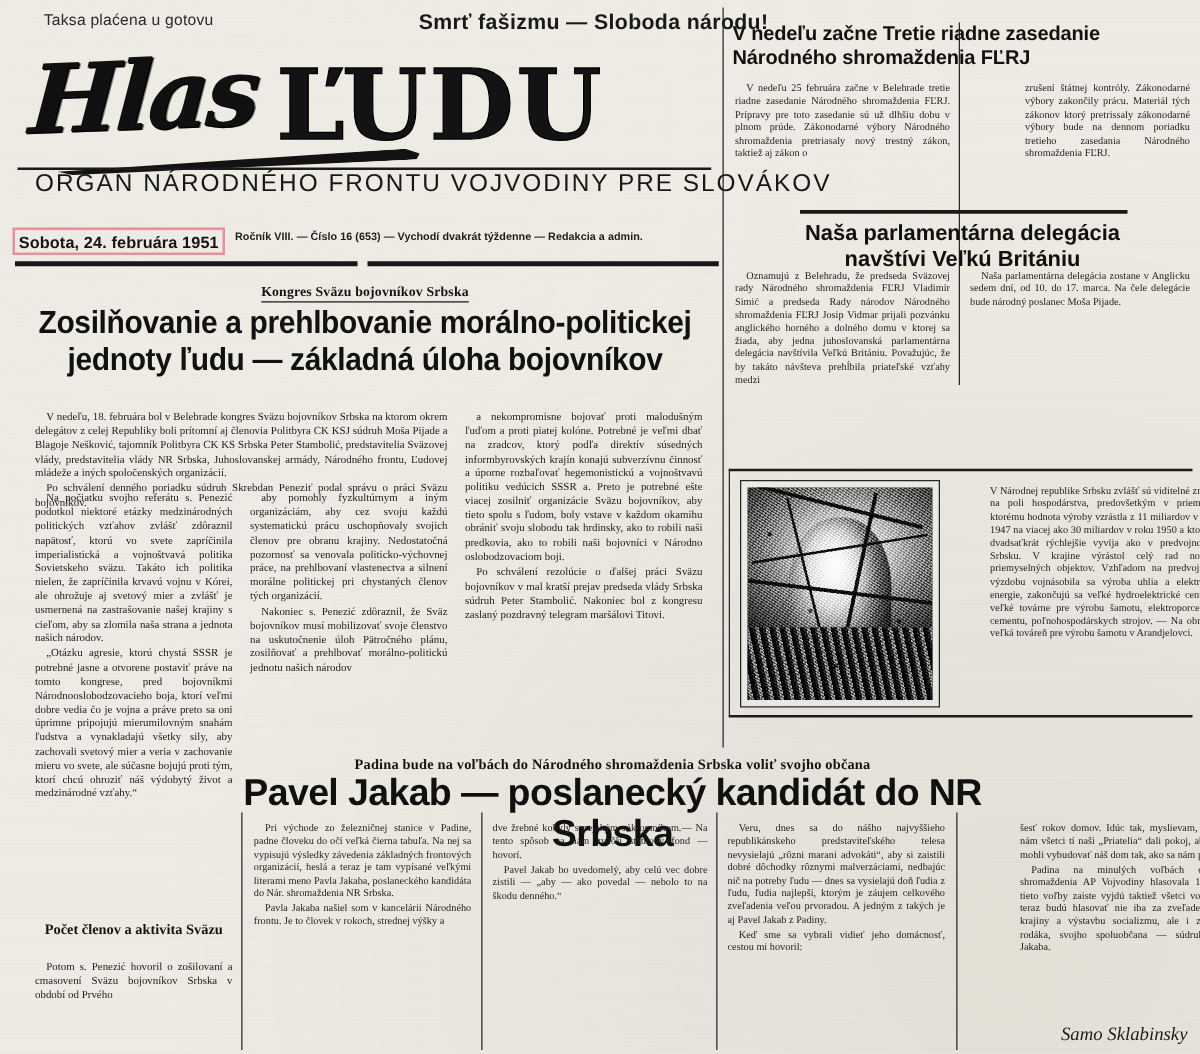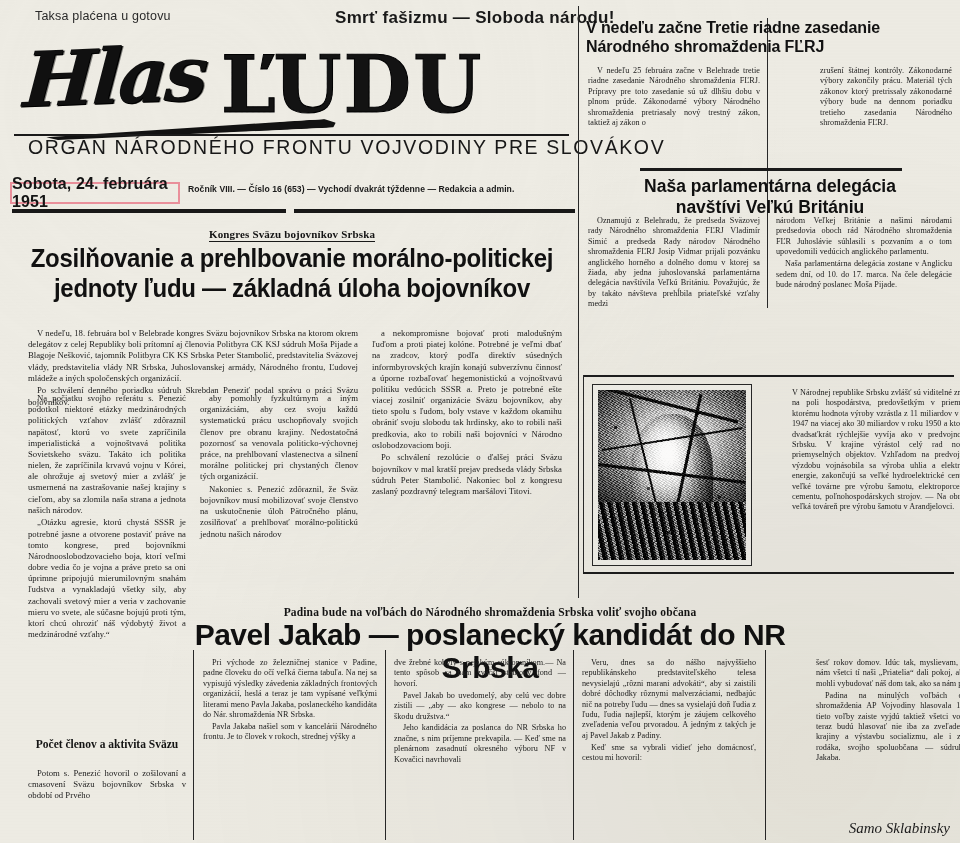--- a/index.html
+++ b/index.html
@@ -113,21 +113,21 @@
     position: absolute;
     left: 10px; top: 182px;
     width: 170px; height: 22px;
     border: 2px solid #e8909a;
     box-sizing: border-box;
     display: flex; align-items: center; justify-content: center;
   }
   .datebox span {
     font-family: "Liberation Sans", sans-serif;
     font-weight: bold;
-    font-size: 16px;
+    font-size: 13px;
     color: #161616;
     letter-spacing: .1px;
   }
   .issueinfo {
     position: absolute;
     left: 188px; top: 183px; width: 390px;
     font-family: "Liberation Sans", sans-serif;
     font-size: 8.6px;
     font-weight: bold;
     line-height: 1.42;
@@ -362,21 +362,20 @@
   <div class="med-rule" style="left:640px; top:168px; width:262px;"></div>
 
   <div class="headline-r2" style="position:absolute; left:586px; top:176px; width:368px;">
     <div>Naša parlamentárna delegácia</div>
     <div>navštívi Veľkú Britániu</div>
   </div>
   <div class="body body-sm" style="position:absolute; left:588px; top:216px; width:172px;">
     <p>Oznamujú z Belehradu, že predseda Sväzovej rady Národného shromaždenia FĽRJ Vladimír Simić a predseda Rady národov Národného shromaždenia FĽRJ Josip Vidmar prijali pozvánku anglického horného a dolného domu v ktorej sa žiada, aby jedna juhoslovanská parlamentárna delegácia navštívila Veľkú Britániu. Považujúc, že by takáto návšteva prehĺbila priateľské vzťahy medzi</p>
   </div>
   <div class="body body-sm" style="position:absolute; left:776px; top:216px; width:176px;">
-    <p style="text-indent:0;">národom Veľkej Británie a našimi národami predsedovia oboch rád Národného shromaždenia FĽR Juhoslávie súhlasili s pozvaním a o tom upovedomili vedúcich anglického parlamentu.</p>
     <p>Naša parlamentárna delegácia zostane v Anglicku sedem dní, od 10. do 17. marca. Na čele delegácie bude národný poslanec Moša Pijade.</p>
   </div>
 
   <div class="thin-rule" style="left:583px; top:375px; width:371px; height:1.5px;"></div>
   <div class="vrule" style="left:583px; top:375px; height:198px;"></div>
   <div class="thin-rule" style="left:583px; top:572px; width:371px; height:1.5px;"></div>
 
   <div class="photo-frame" style="left:592px; top:384px; width:160px; height:182px;">
     <div class="photo">
       <div class="sky"></div>
@@ -400,22 +399,21 @@
     <span class="kicker" style="font-size:11.5px;">Padina bude na voľbách do Národného shromaždenia Srbska voliť svojho občana</span>
   </div>
   <div class="headline-big" style="position:absolute; left:170px; top:618px; width:640px;">Pavel Jakab — poslanecký kandidát do NR Srbska</div>
 
   <div class="body body-sm" style="position:absolute; left:203px; top:658px; width:174px;">
     <p>Pri východe zo železničnej stanice v Padine, padne človeku do očí veľká čierna tabuľa. Na nej sa vypisujú výsledky závedenia základných frontových organizácií, heslá a teraz je tam vypísané veľkými literami meno Pavla Jakaba, poslaneckého kandidáta do Nár. shromaždenia NR Srbska.</p>
     <p>Pavla Jakaba našiel som v kancelárii Národného frontu. Je to človek v rokoch, strednej výšky a</p>
   </div>
   <div class="body body-sm" style="position:absolute; left:394px; top:658px; width:172px;">
     <p style="text-indent:0;">dve žrebné kobyly s nejakým súkromníkom.— Na tento spôsob sa nám zväčší statkový fond — hovorí.</p>
-    <p>Pavel Jakab bo uvedomelý, aby celú vec dobre zistili — „aby — ako kongrese — nebolo to na škodu družstva.“</p>
-    <p>Jeho kandidácia za poslanca do NR Srbska ho značne, s nim príjemne prekvapila. — Keď sme na plenárnom zasadnutí okresného výboru NF v Kovačici navrhovali</p>
+    <p>Pavel Jakab bo uvedomelý, aby celú vec dobre zistili — „aby — ako povedal — nebolo to na škodu denného.“</p>
   </div>
   <div class="body body-sm" style="position:absolute; left:582px; top:658px; width:174px;">
     <p>Veru, dnes sa do nášho najvyššieho republikánskeho predstaviteľského telesa nevysielajú „rôzni marani advokáti“, aby si zaistili dobré dôchodky rôznymi malverzáciami, nedbajúc nič na potreby ľudu — dnes sa vysielajú doň ľudia z ľudu, ľudia najlepší, ktorým je záujem celkového zveľadenia veľou prvoradou. A jedným z takých je aj Pavel Jakab z Padiny.</p>
     <p>Keď sme sa vybrali vidieť jeho domácnosť, cestou mi hovoril:</p>
   </div>
   <div class="body body-sm" style="position:absolute; left:816px; top:658px; width:176px;">
     <p style="text-indent:0;">šesť rokov domov. Idúc tak, myslievam, len keby nám všetci tí naši „Priatelia“ dali pokoj, aby sme si mohli vybudovať náš dom tak, ako sa nám páči...“</p>
     <p>Padina na minulých voľbách do Nár. shromaždenia AP Vojvodiny hlasovala 100%. Na tieto voľby zaiste vyjdú taktiež všetci voliča. Veď teraz budú hlasovať nie iba za zveľadenie našej krajiny a výstavbu socializmu, ale i za svojho rodáka, svojho spoluobčana — súdruha Pavla Jakaba.</p>
   </div>
 

